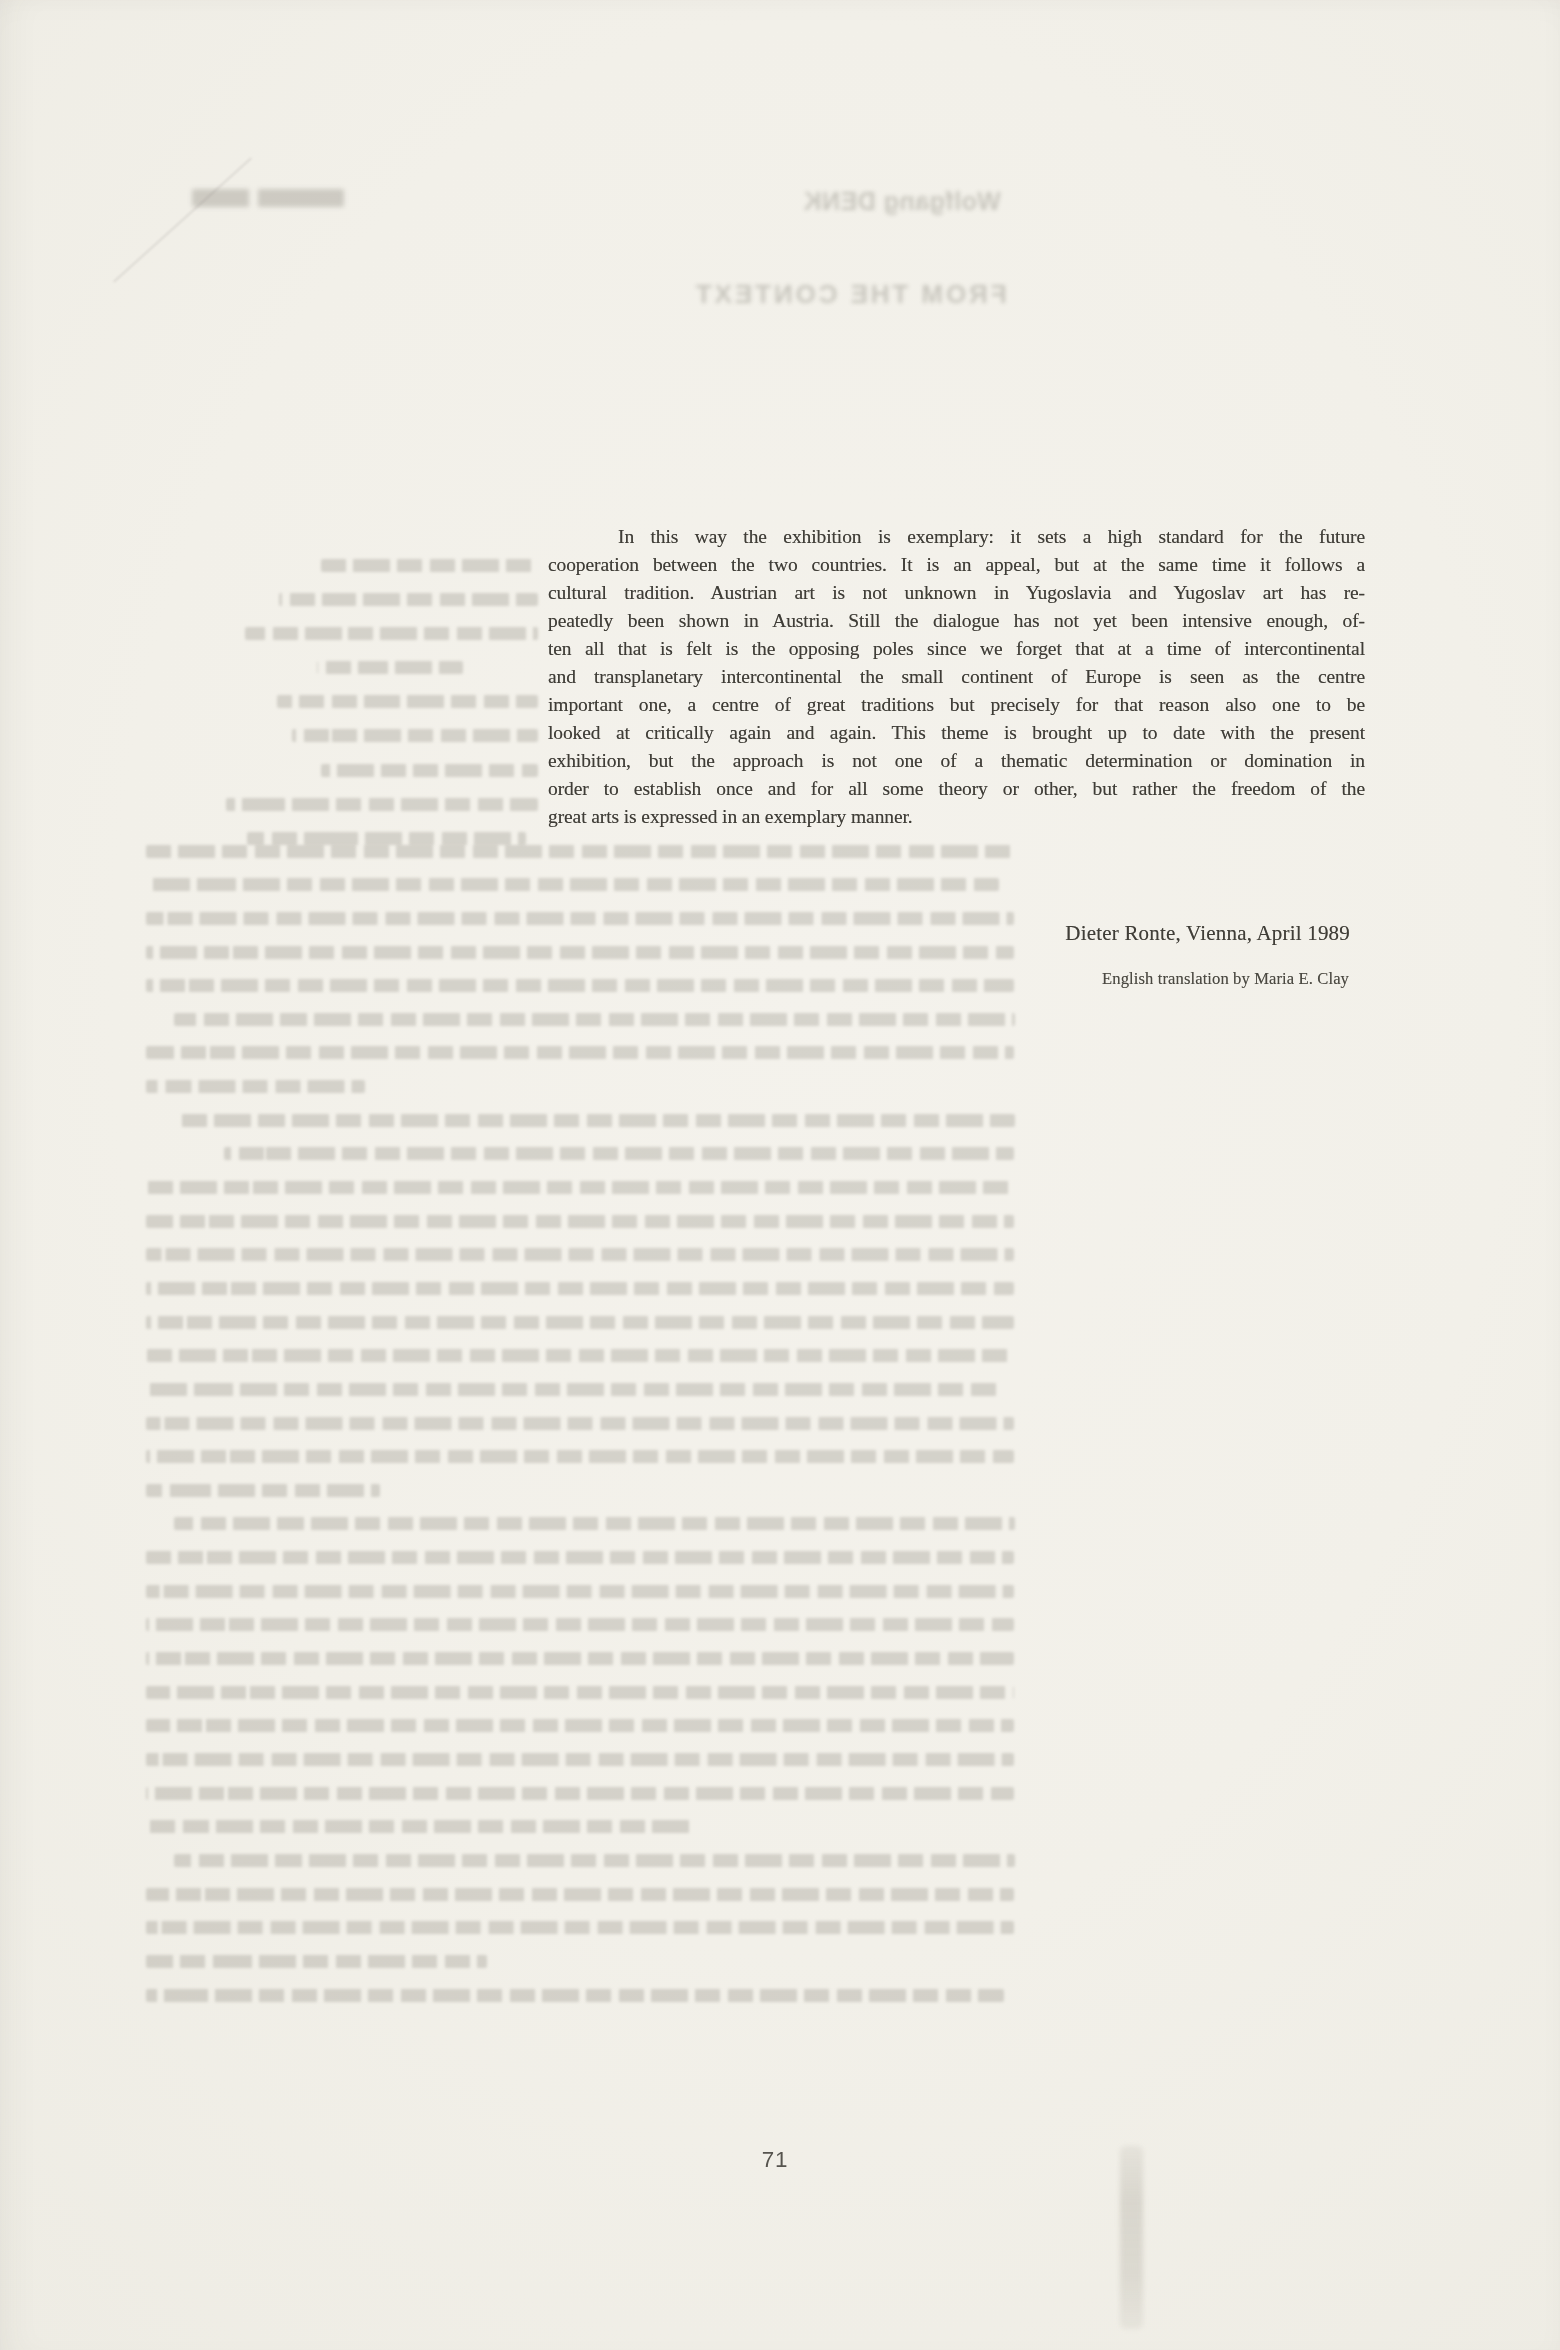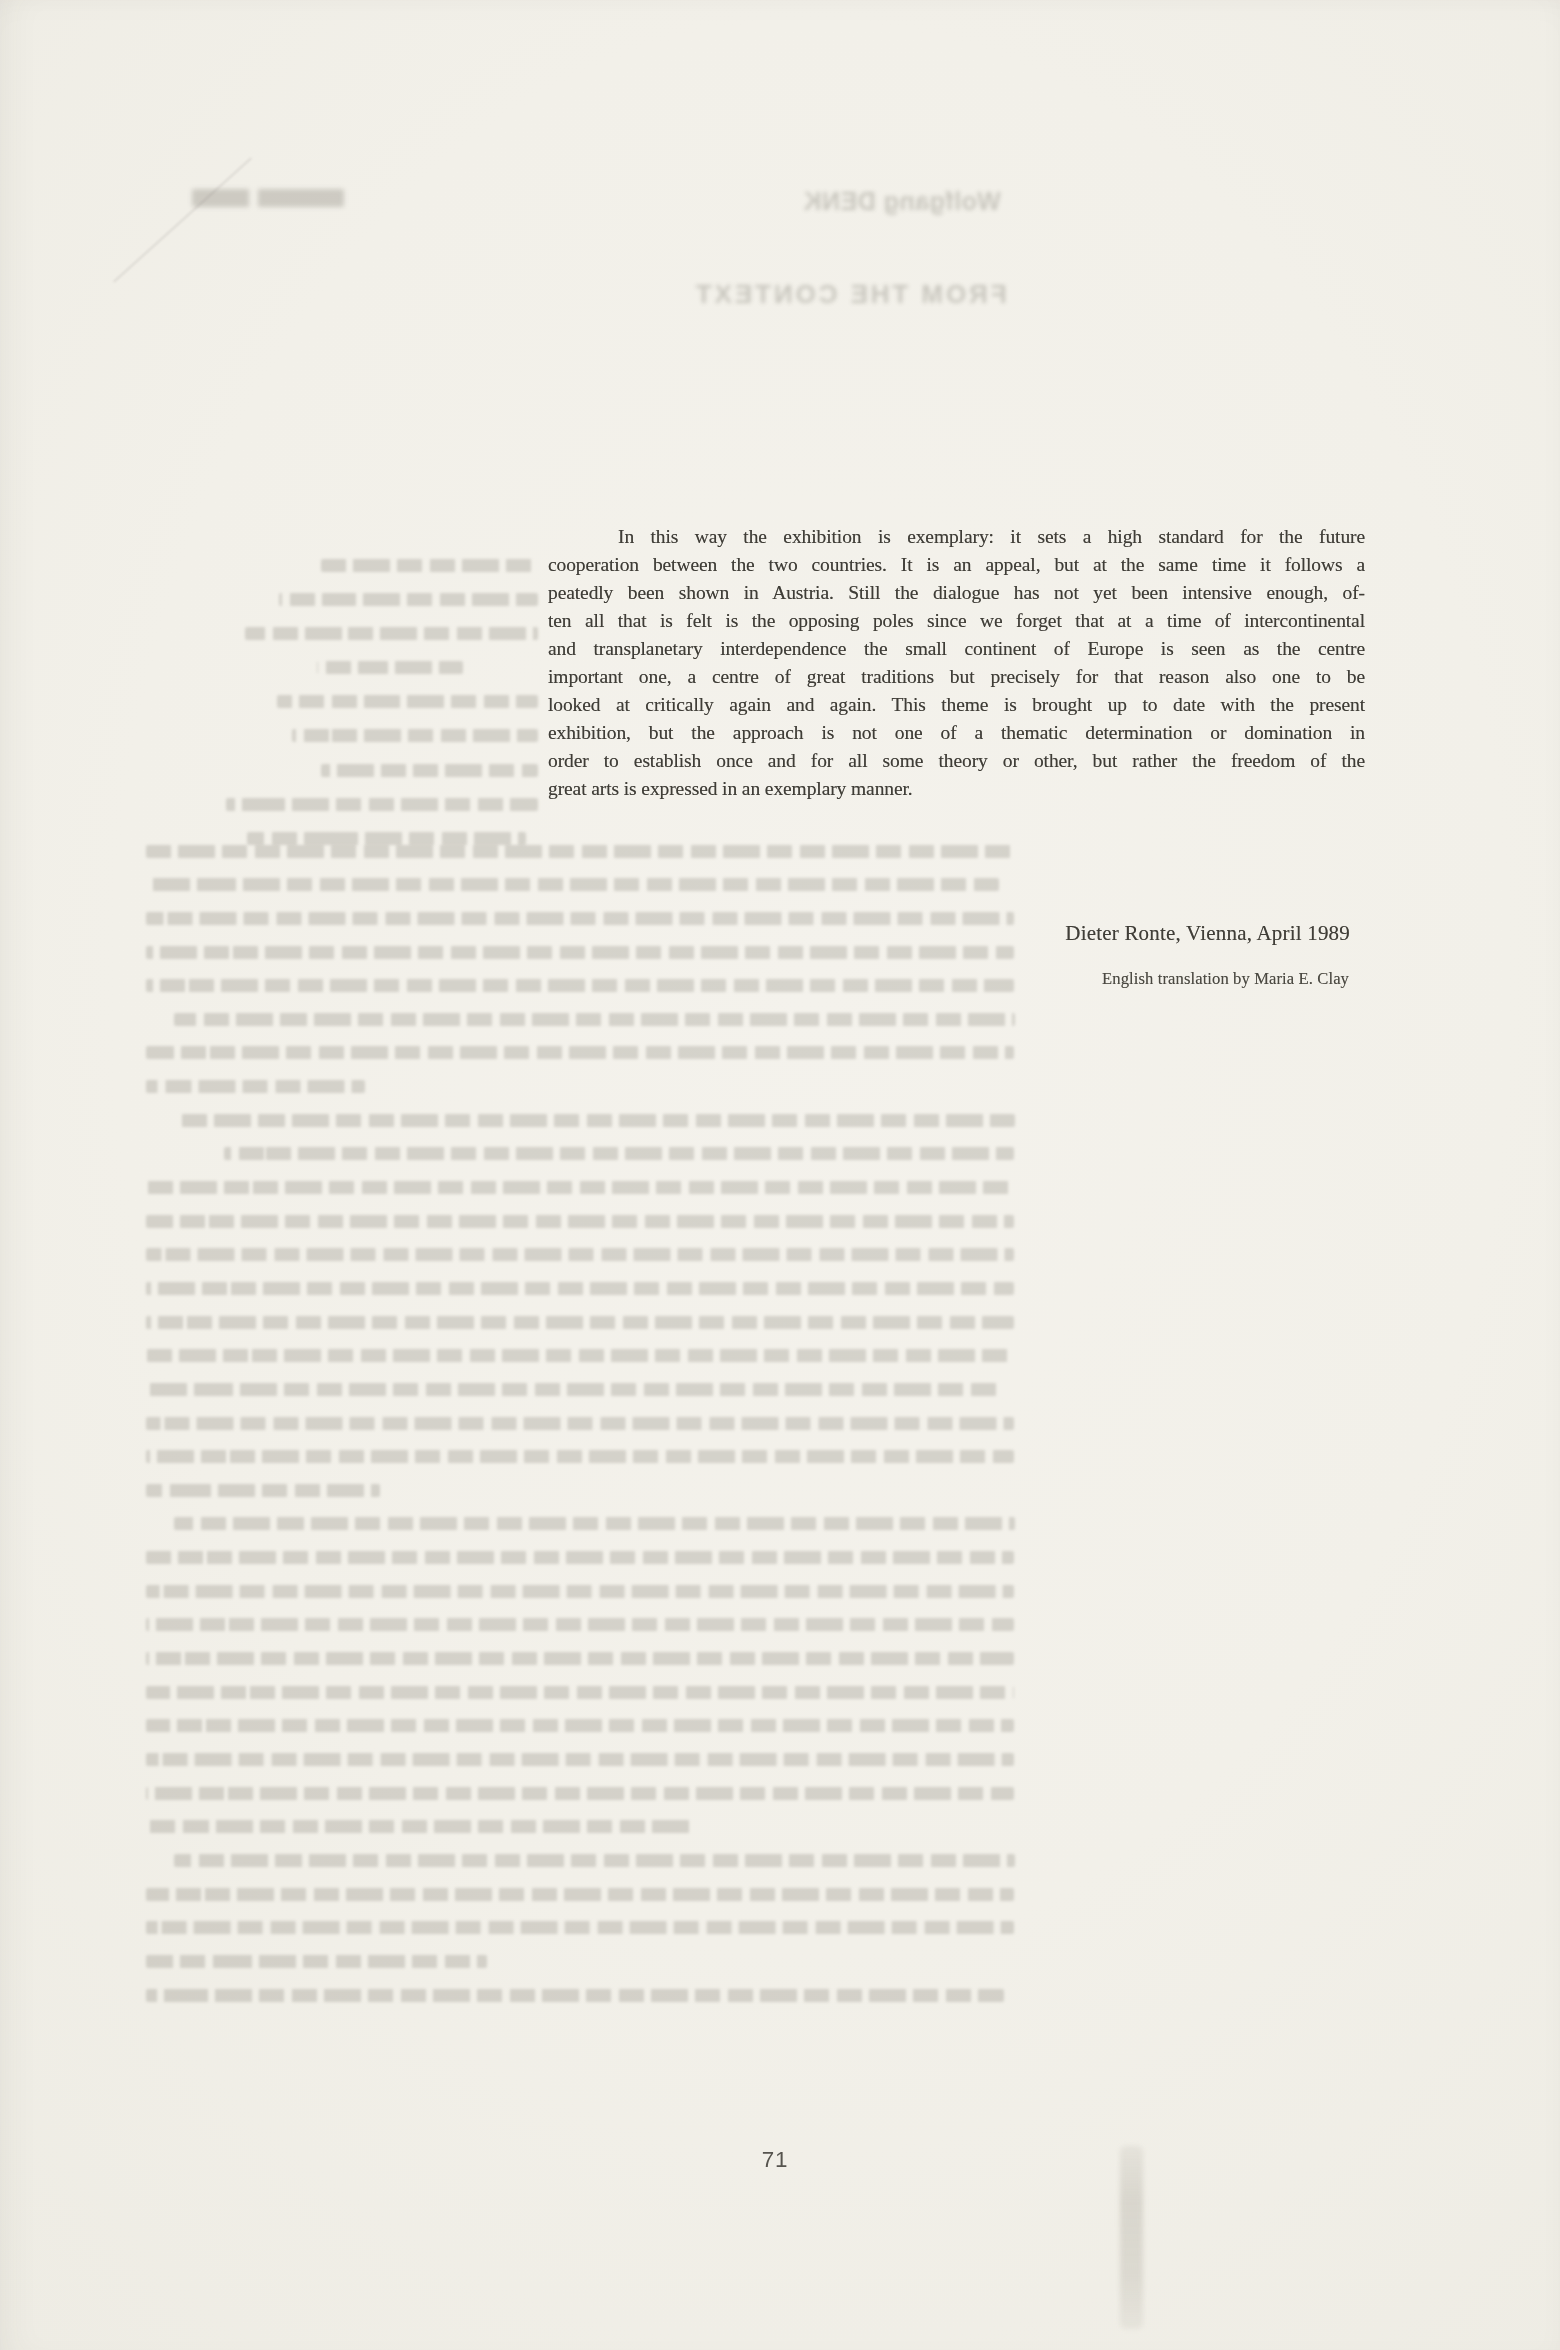--- a/index.html
+++ b/index.html
@@ -140,23 +140,24 @@
         <div class="gline" style="top: 1888px; left: 146px; width: 868px; background-position: 59px 0px;"></div>
         <div class="gline" style="top: 1921px; left: 146px; width: 868px; background-position: 15.6px 0px;"></div>
         <div class="gline" style="top: 1955px; left: 146px; width: 341px; background-position: 81px 0px;"></div>
         <div class="gline" style="top: 1989px; left: 146px; width: 858px; background-position: 37px 0px;"></div>
       </div>
   </div>
 
   <div class="essay" id="essay">
       <div class="eline first">In this way the exhibition is exemplary: it sets a high standard for the future</div>
       <div class="eline">cooperation between the two countries. It is an appeal, but at the same time it follows a</div>
+      <div class="eline">cultural tradition. Austrian art is not unknown in Yugoslavia and Yugoslav art has re-</div>
       <div class="eline">peatedly been shown in Austria. Still the dialogue has not yet been intensive enough, of-</div>
       <div class="eline">ten all that is felt is the opposing poles since we forget that at a time of intercontinental</div>
-      <div class="eline">and transplanetary interdependence the small continent of Europe is seen as the centre</div>
+      <div class="eline">and transplanetary intercontinental the small continent of Europe is seen as the centre</div>
       <div class="eline">important one, a centre of great traditions but precisely for that reason also one to be</div>
       <div class="eline">looked at critically again and again. This theme is brought up to date with the present</div>
       <div class="eline">exhibition, but the approach is not one of a thematic determination or domination in</div>
       <div class="eline">order to establish once and for all some theory or other, but rather the freedom of the</div>
       <div class="eline last">great arts is expressed in an exemplary manner.</div>
     </div>
 
   <div class="signature">Dieter Ronte, Vienna, April 1989</div>
 
   <div class="credit">English translation by Maria E. Clay</div>

